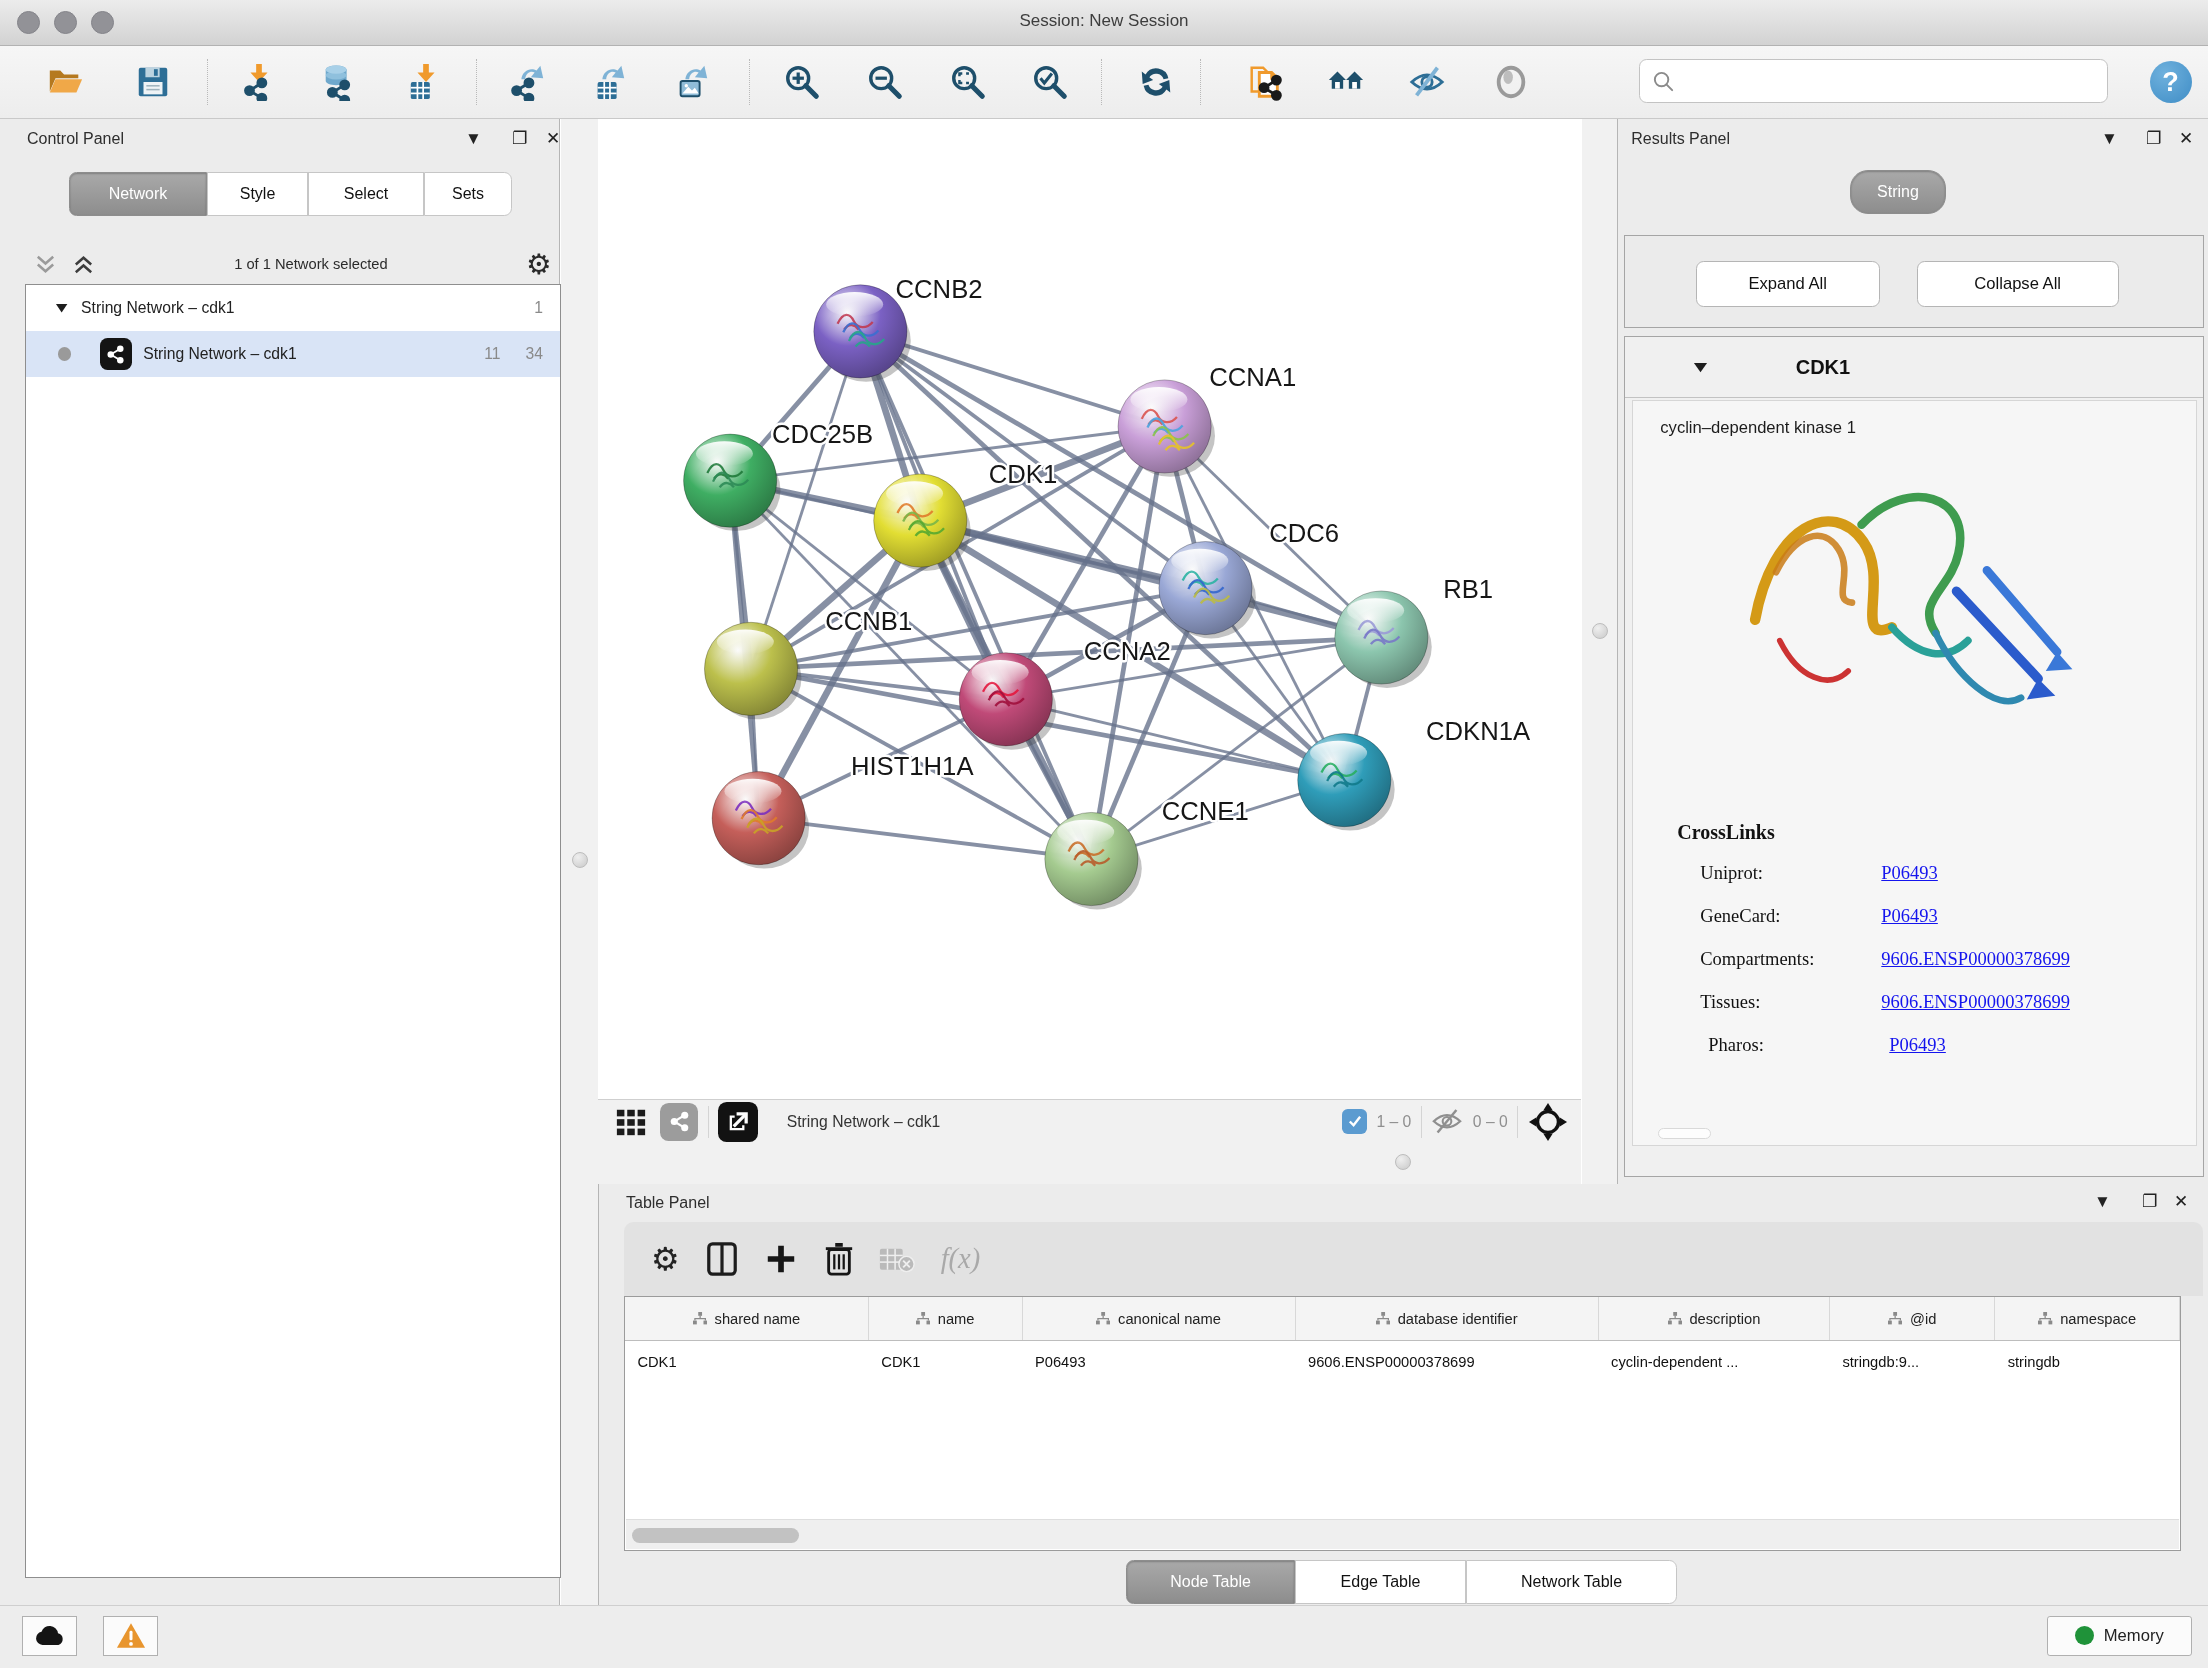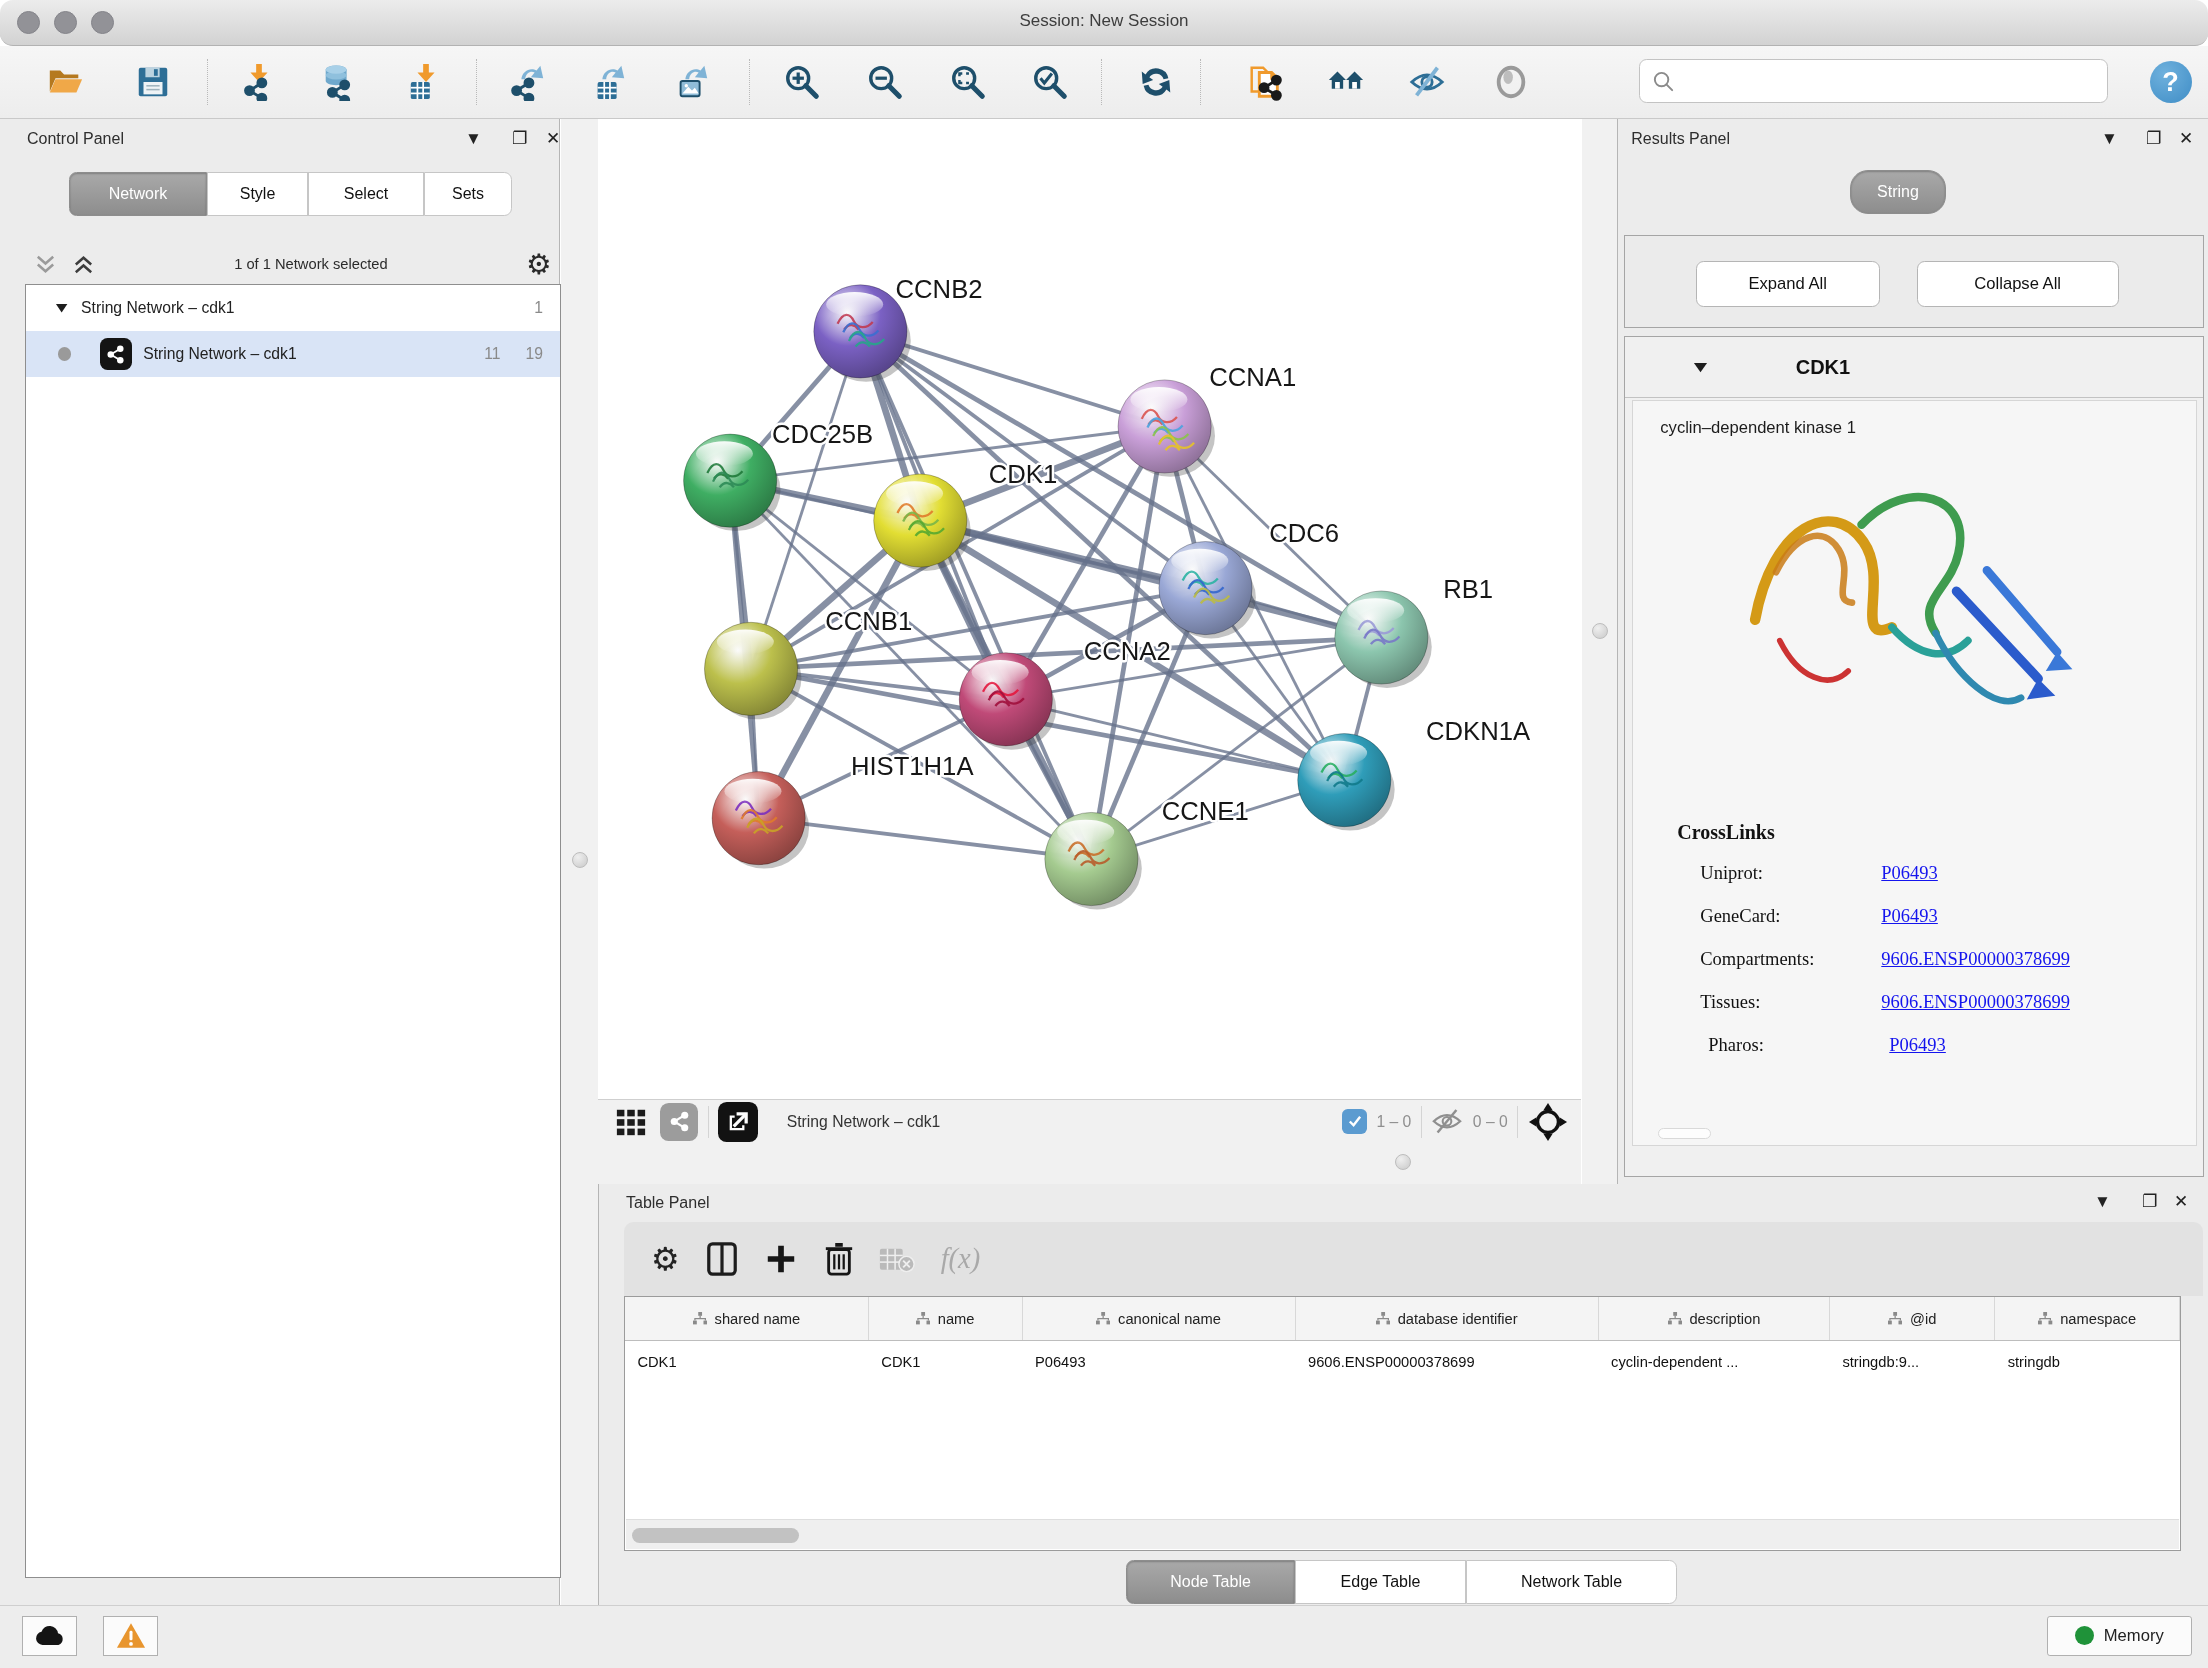--- a/index.html
+++ b/index.html
@@ -3,21 +3,21 @@
 <meta charset="utf-8">
 <style>
   html,body{margin:0;padding:0;background:#d9d9d9;}
   *{box-sizing:border-box;}
   .app{position:relative;width:2208px;height:1668px;background:#ffffff;overflow:hidden;
        font-family:"Liberation Sans","DejaVu Sans",sans-serif;color:#222;}
   .abs{position:absolute;}
 
   
   .titlebar{left:0;top:0;width:2208px;height:46px;
-    background:linear-gradient(#ececec,#d2d2d2);border-bottom:1px solid #b2b2b2;border-radius:13px;}
+    background:linear-gradient(#ececec,#d2d2d2);border-bottom:1px solid #b2b2b2;}
   .traffic{width:23px;height:23px;border-radius:50%;background:#929297;border:1px solid #84848a;top:10.5px;}
   .wintitle{width:100%;text-align:center;top:11.4px;font-size:17px;color:#3d3d3d;}
 
   
   .toolbar{left:0;top:46px;width:2208px;height:73px;background:linear-gradient(#f6f6f6,#ededed);
     border-bottom:1px solid #c9c9c9;}
   .tbtn{width:53px;height:53px;top:9.5px;display:flex;align-items:center;justify-content:center;cursor:pointer;}
   .tsep{top:13.3px;width:0;height:46px;border-left:1.9px dotted #b9b9b9;}
   .searchbox{left:1639px;top:13.3px;width:469px;height:44px;background:#fff;border:1px solid #c3c3c3;
     border-radius:7.6px;display:flex;align-items:center;padding-left:11.4px;}
@@ -313,21 +313,21 @@
           <svg width="21" height="21" viewBox="0 0 22 22">
             <line x1="6" y1="11" x2="16" y2="5" stroke="#fff" stroke-width="2"></line>
             <line x1="6" y1="11" x2="16" y2="17" stroke="#fff" stroke-width="2"></line>
             <circle cx="6" cy="11" r="3.4" fill="#fff"></circle>
               <circle cx="16" cy="5" r="3.4" fill="#fff"></circle>
               <circle cx="16" cy="17" r="3.4" fill="#fff"></circle>
           </svg>
         </div>
         <span style="margin-left:11.4px">String Network – cdk1</span>
         <span class="countnum" style="margin-left:auto">11</span>
-        <span class="countnum" style="margin-left:25px;margin-right:17px">19</span>
+        <span class="countnum" style="margin-left:25px;margin-right:17px">34</span>
       </div>
     </div>
   </div>
 
   <div class="abs gutter" style="left:561px;top:119px;width:37px;height:1487px">
     <div class="handle" style="position:absolute;left:10.5px;top:733px"></div>
   </div>
   <div class="abs gutter" style="left:1582px;top:119px;width:35px;height:1065px">
     <div class="handle" style="position:absolute;left:9.5px;top:504px"></div>
   </div>

